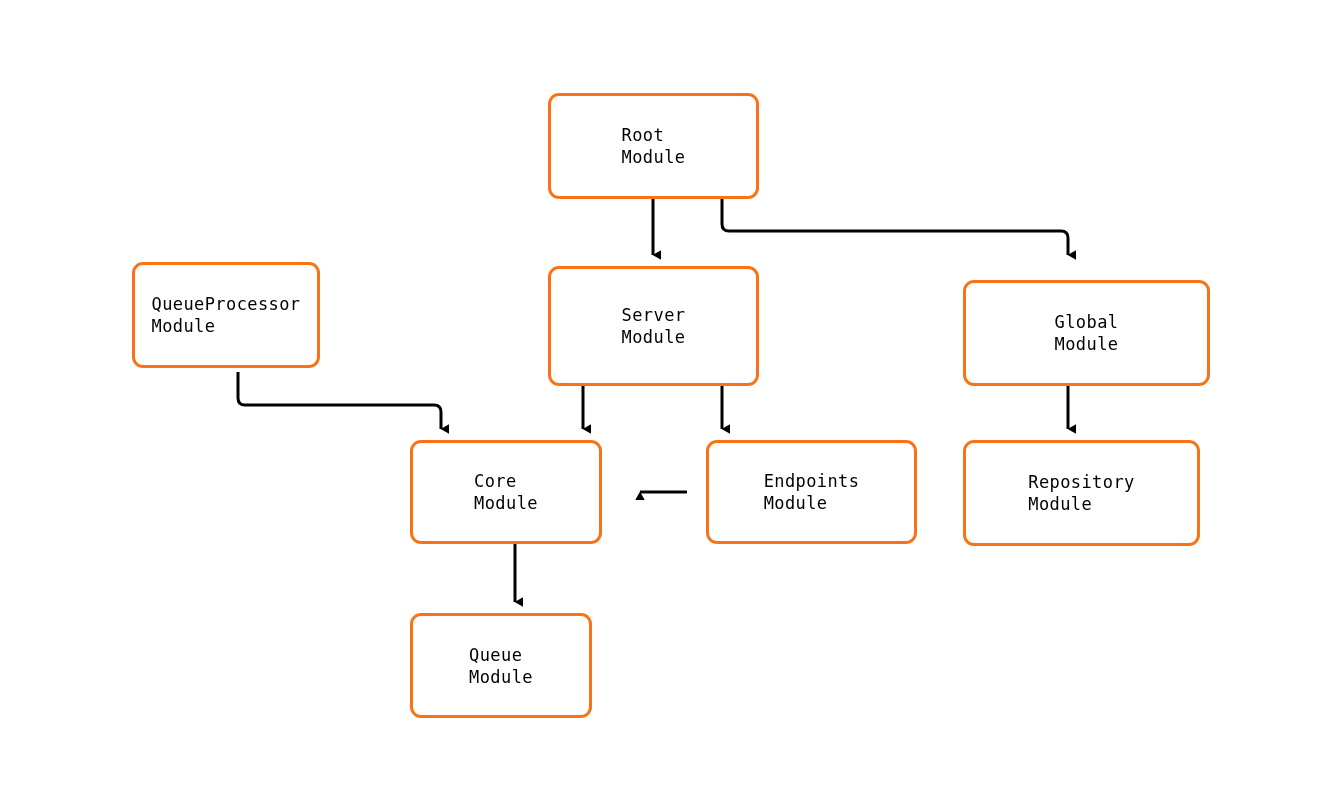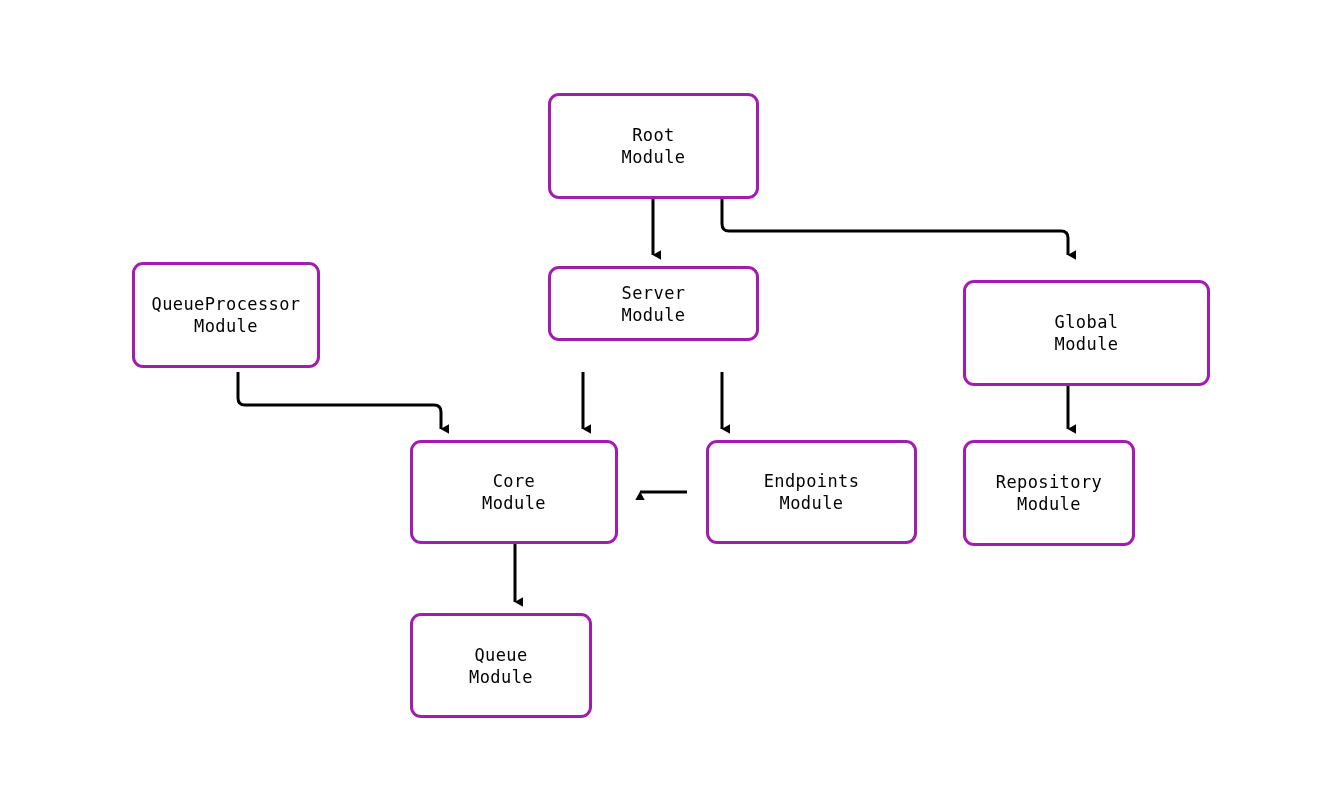--- a/index.html
+++ b/index.html
@@ -21,27 +21,26 @@
   #edge-layer {
     position: absolute;
     left: 0;
     top: 0;
     width: 1337px;
     height: 809px;
   }
   .node {
     position: absolute;
     box-sizing: border-box;
-    border: 3px solid #a21caf;
+    border: 3px solid #f97316;
     border-radius: 11px;
     background: #ffffff;
     display: flex;
     align-items: center;
     justify-content: center;
-    text-align: center;
     z-index: 2;
   }
   .node-label {
     font-family: "DejaVu Sans Mono", "Liberation Mono", monospace;
     font-size: 17px;
     line-height: 22px;
     color: #000000;
     white-space: pre;
     letter-spacing: 0.4px;
   }
@@ -75,41 +74,41 @@
   <div class="node" style="left: 548px; top: 93px; width: 211px; height: 106px;">
     <span class="node-label">Root
 Module</span>
   </div>
 
   <div class="node" style="left: 132px; top: 262px; width: 188px; height: 106px;">
     <span class="node-label">QueueProcessor
 Module</span>
   </div>
 
-  <div class="node" style="left: 548px; top: 266px; width: 211px; height: 75px;">
+  <div class="node" style="left: 548px; top: 266px; width: 211px; height: 120px;">
     <span class="node-label">Server
 Module</span>
   </div>
 
   <div class="node" style="left: 963px; top: 280px; width: 247px; height: 106px;">
     <span class="node-label">Global
 Module</span>
   </div>
 
-  <div class="node" style="left: 410px; top: 440px; width: 208px; height: 104px;">
+  <div class="node" style="left: 410px; top: 440px; width: 192px; height: 104px;">
     <span class="node-label">Core
 Module</span>
   </div>
 
   <div class="node" style="left: 687px; top: 440px; width: 211px; height: 104px; margin-left: 19px;">
     <span class="node-label">Endpoints
 Module</span>
   </div>
 
-  <div class="node" style="left: 963px; top: 440px; width: 172px; height: 106px;">
+  <div class="node" style="left: 963px; top: 440px; width: 237px; height: 106px;">
     <span class="node-label">Repository
 Module</span>
   </div>
 
   <div class="node" style="left: 410px; top: 613px; width: 182px; height: 105px;">
     <span class="node-label">Queue
 Module</span>
   </div>
 
 </div>

